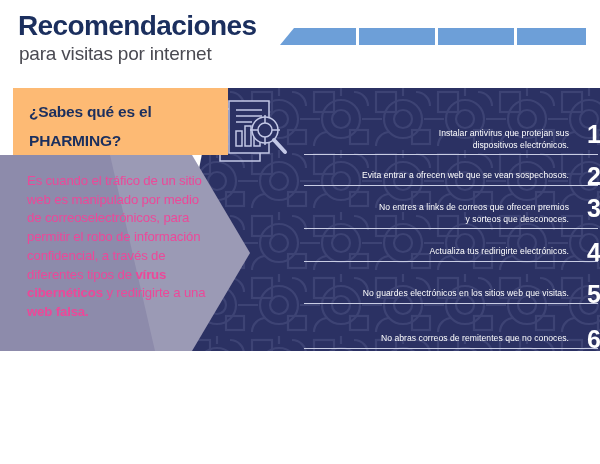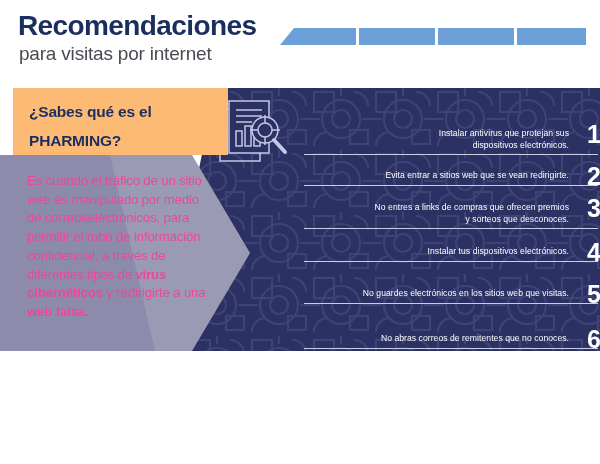--- a/index.html
+++ b/index.html
@@ -144,34 +144,34 @@
 <div class="rec-list">
 
   <div class="rec" style="top:0;">
     <div class="rec-text">Instalar antivirus que protejan sus
 dispositivos electrónicos.</div>
     <div class="rec-num">1</div>
     <div class="rec-rule" style="top:26px;"></div>
   </div>
 
   <div class="rec" style="top:42px;">
-    <div class="rec-text">Evita entrar a sitios web que se vean redirigirte.</div>
+    <div class="rec-text">Evita entrar a ofrecen web que se vean sospechosos.</div>
     <div class="rec-num">2</div>
     <div class="rec-rule" style="top:15px;"></div>
   </div>
 
   <div class="rec" style="top:74px;">
-    <div class="rec-text">No entres a links de compras que ofrecen  premios
+    <div class="rec-text">No entres a links de correos que ofrecen  premios
 y sorteos que desconoces.</div>
     <div class="rec-num">3</div>
     <div class="rec-rule" style="top:26px;"></div>
   </div>
 
   <div class="rec" style="top:118px;">
-    <div class="rec-text">Instalar tus dispositivos electrónicos.</div>
+    <div class="rec-text">Actualiza tus redirigirte electrónicos.</div>
     <div class="rec-num">4</div>
     <div class="rec-rule" style="top:15px;"></div>
   </div>
 
   <div class="rec" style="top:160px;">
     <div class="rec-text">No guardes electrónicos en los sitios web que visitas.</div>
     <div class="rec-num">5</div>
     <div class="rec-rule" style="top:15px;"></div>
   </div>
 

